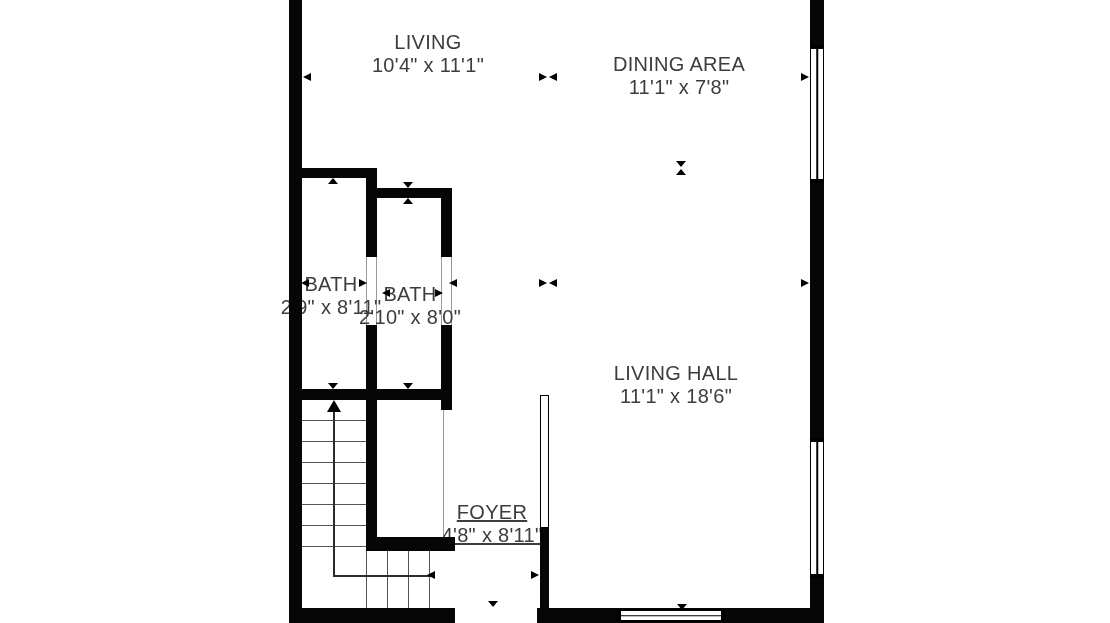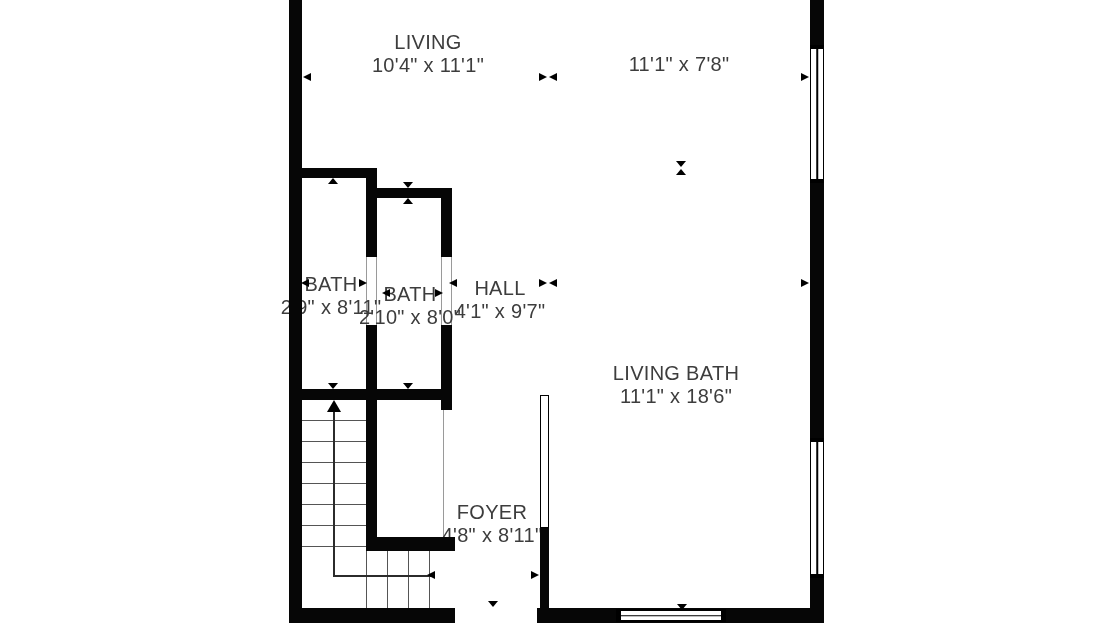--- a/index.html
+++ b/index.html
@@ -100,36 +100,33 @@
   <div class="tri tw" style="left:427px;top:571px;"></div>
   <div class="tri te" style="left:531px;top:571px;"></div>
   <div class="tri ts" style="left:488px;top:601px;"></div>
   <div class="tri ts" style="left:677px;top:604px;"></div>
 
   <div class="room" style="left:428px;top:31px;">
     <div>LIVING</div>
     <div>10'4" x 11'1"</div>
   </div>
   <div class="room" style="left:679px;top:53px;">
+    <div>DINING AREA</div>
     <div>11'1" x 7'8"</div>
   </div>
   <div class="room" style="left:331px;top:273px;">
     <div>BATH</div>
     <div>2'9" x 8'11"</div>
   </div>
   <div class="room" style="left:410px;top:283px;">
     <div>BATH</div>
     <div>2'10" x 8'0"</div>
   </div>
-  <div class="room" style="left:500px;top:277px;">
-    <div>HALL</div>
-    <div>4'1" x 9'7"</div>
-  </div>
   <div class="room" style="left:676px;top:362px;">
-    <div>LIVING BATH</div>
+    <div>LIVING HALL</div>
     <div>11'1" x 18'6"</div>
   </div>
-  <div class="room" style="left:492px;top:501px;">
+  <div class="room" style="left:492px;top:501px;text-decoration:underline;">
     <div>FOYER</div>
     <div>4'8" x 8'11"</div>
   </div>
 
 </div>
 
 </body></html>

